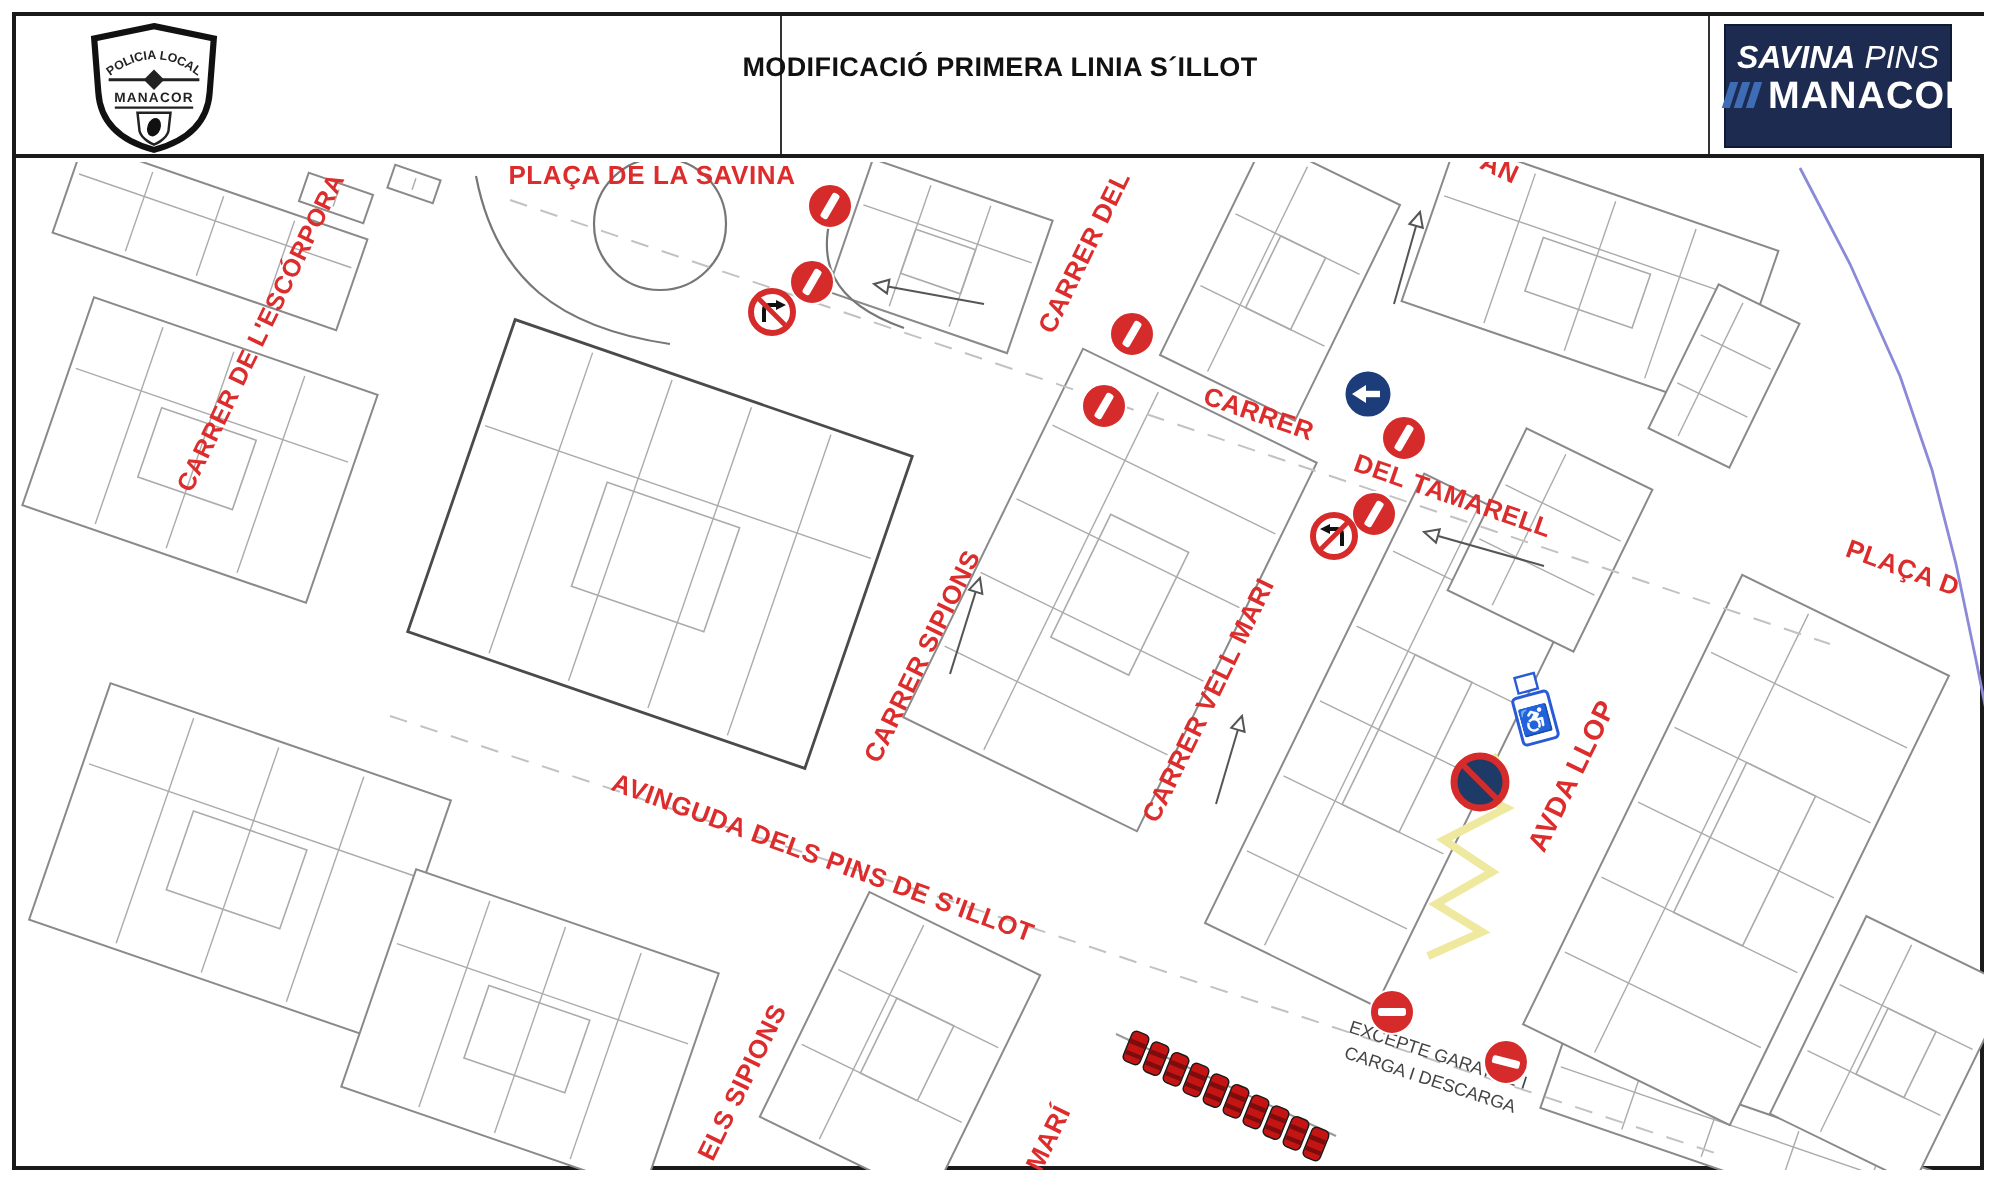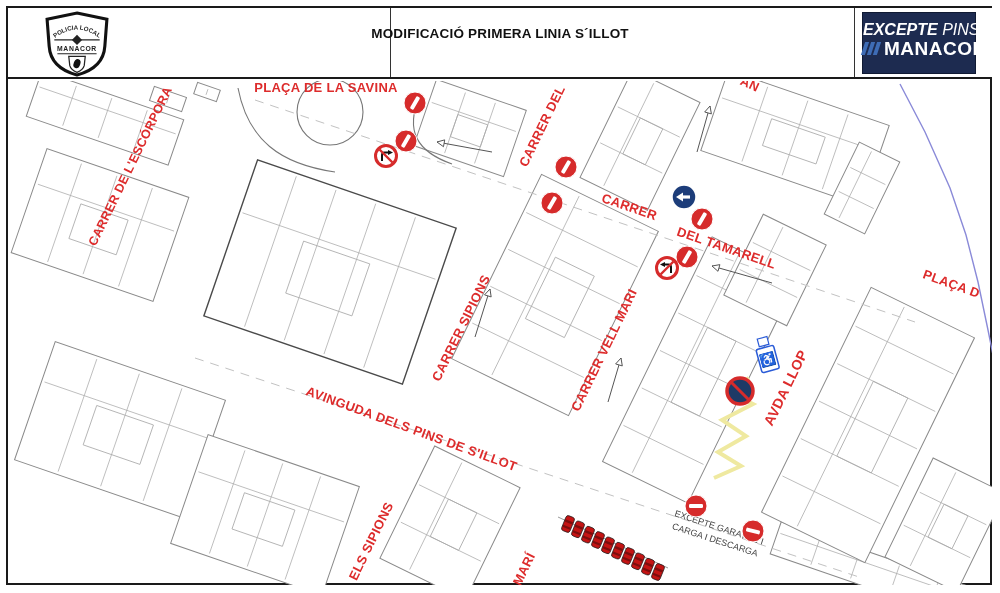--- a/index.html
+++ b/index.html
@@ -42,21 +42,21 @@
       <rect x="31.5" y="24.5" width="7" height="7" transform="rotate(45 35 28)" fill="#222"></rect>
       <text x="35" y="39" text-anchor="middle" font-size="6.6" font-weight="bold" letter-spacing="0.6" fill="#222">MANACOR</text>
       <line x1="16" y1="41.5" x2="54" y2="41.5" stroke="#222" stroke-width="1"></line>
       <path d="M27,44 L43,44 L42,53 C41,57 35,59.5 35,59.5 C35,59.5 29,57 28,53 Z" fill="#fff" stroke="#222" stroke-width="1.2"></path>
       <ellipse cx="35" cy="51" rx="3.2" ry="4.6" transform="rotate(20 35 51)" fill="#111"></ellipse>
     </svg>
 
     <div class="title">MODIFICACIÓ PRIMERA LINIA S´ILLOT</div>
 
     <div class="logo">
-      <div class="l1"><b>EXCEPTE</b>&nbsp;<span>PINS</span></div>
+      <div class="l1"><b>SAVINA</b>&nbsp;<span>PINS</span></div>
       <div class="l2"><span class="bars"><i></i><i></i><i></i></span><span>MANACOR</span></div>
     </div>
   </div>
 
   <svg id="map" width="984" height="504" viewBox="8 81 984 504">
       <g transform="translate(105,118) rotate(19)">
         <rect x="-75" y="-24" width="150" height="48" fill="#fff" stroke="#8a8a8a" stroke-width="1"></rect>
         <line x1="-37.5" y1="-21" x2="-37.5" y2="21" stroke="#ababab" stroke-width="0.7"></line>
         <line x1="0" y1="-21" x2="0" y2="21" stroke="#ababab" stroke-width="0.7"></line>
         <line x1="37.5" y1="-21" x2="37.5" y2="21" stroke="#ababab" stroke-width="0.7"></line>

